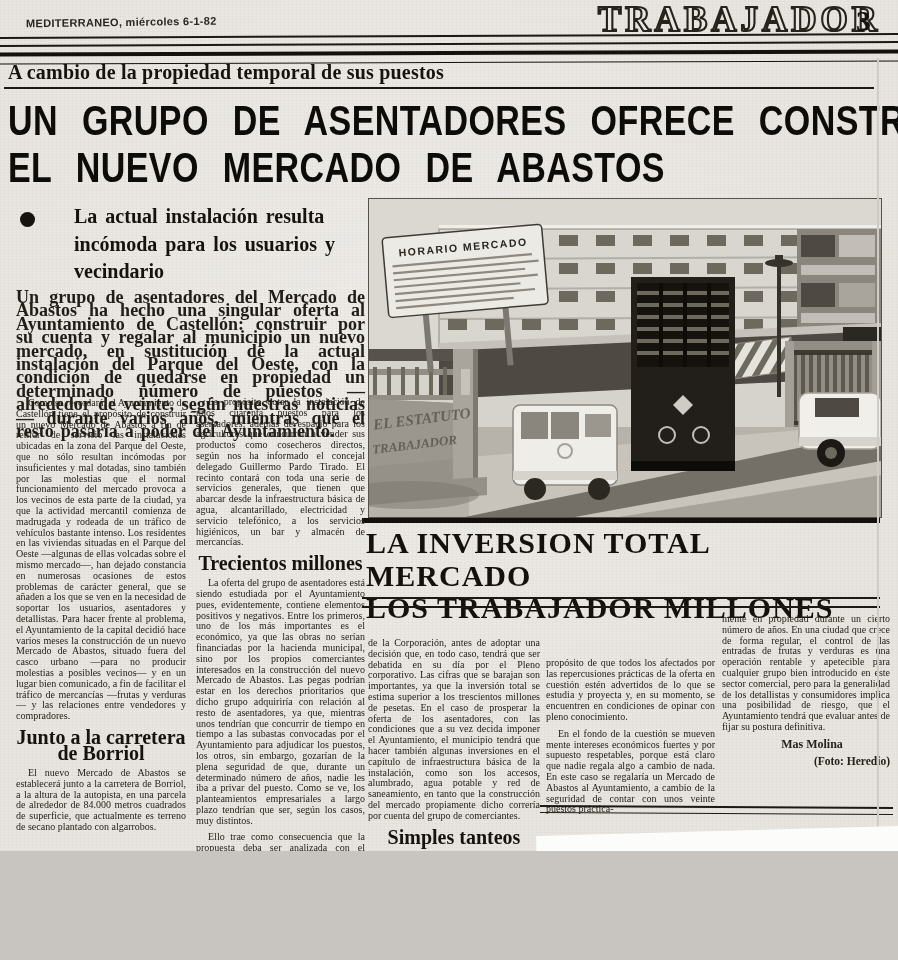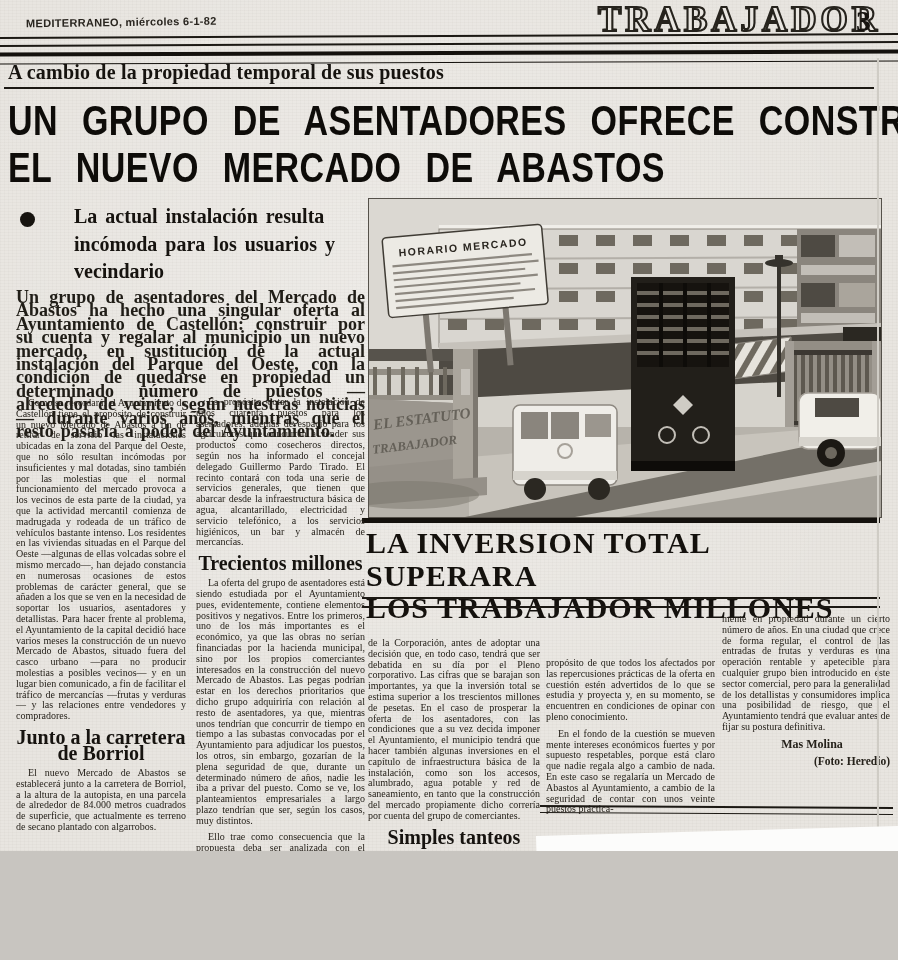--- a/index.html
+++ b/index.html
@@ -225,21 +225,21 @@
         <rect x="24" y="81" width="144" height="2.2" fill="#8d8880"></rect>
         <rect x="24" y="88" width="126" height="2.2" fill="#8d8880"></rect>
         <rect x="24" y="95" width="140" height="2.2" fill="#8d8880"></rect>
         <rect x="24" y="102" width="118" height="2.2" fill="#8d8880"></rect>
       </g>
     </svg>
   </div>
 
   <div class="abs hl2bar"></div>
   <div class="abs hl2">
-    <div>LA INVERSION TOTAL SUPERARA</div>
+    <div>LA INVERSION TOTAL MERCADO</div>
     <div>LOS TRABAJADOR MILLONES</div>
   </div>
   <div class="abs hl2rule"></div>
 
   <div class="abs col col1">
     <p>Como se recordará, el Ayuntamiento de Castellón tiene el propósito de construir un nuevo Mercado de Abastos a fin de retirar de servicio las instalaciones ubicadas en la zona del Parque del Oeste, que no sólo resultan incómodas por insuficientes y mal dotadas, sino también por las molestias que el normal funcionamiento del mercado provoca a los vecinos de esta parte de la ciudad, ya que la actividad mercantil comienza de madrugada y rodeada de un tráfico de vehículos bastante intenso. Los residentes en las viviendas situadas en el Parque del Oeste —algunas de ellas volcadas sobre el mismo mercado—, han dejado constancia en numerosas ocasiones de estos problemas de carácter general, que se añaden a los que se ven en la necesidad de soportar los usuarios, asentadores y detallistas. Para hacer frente al problema, el Ayuntamiento de la capital decidió hace varios meses la construcción de un nuevo Mercado de Abastos, situado fuera del casco urbano —para no producir molestias a posibles vecinos— y en un lugar bien comunicado, a fin de facilitar el tráfico de mercancías —frutas y verduras— y las relaciones entre vendedores y compradores.</p>
     <div class="sub">Junto a la carretera de Borriol</div>
     <p>El nuevo Mercado de Abastos se establecerá junto a la carretera de Borriol, a la altura de la autopista, en una parcela de alrededor de 84.000 metros cuadrados de superficie, que actualmente es terreno de secano plantado con algarrobos.</p>
   </div>
 

